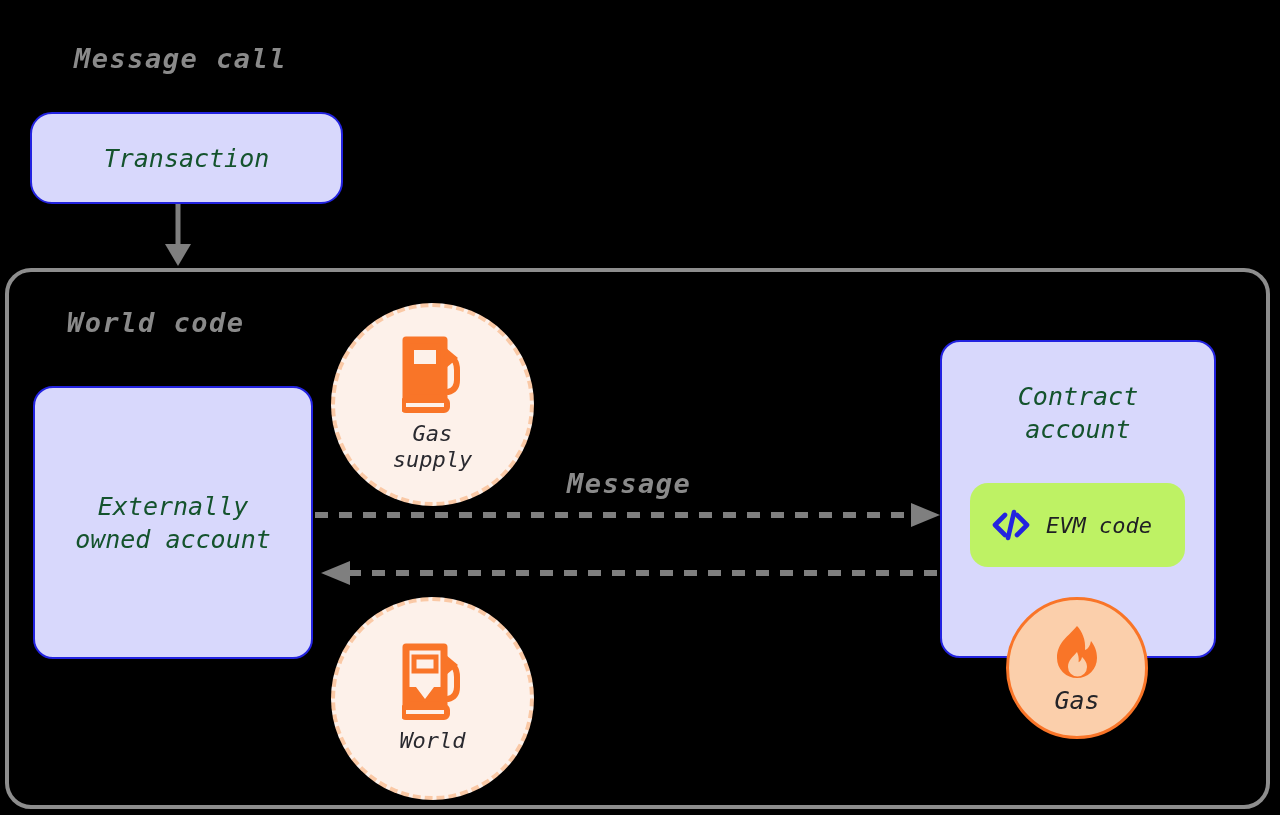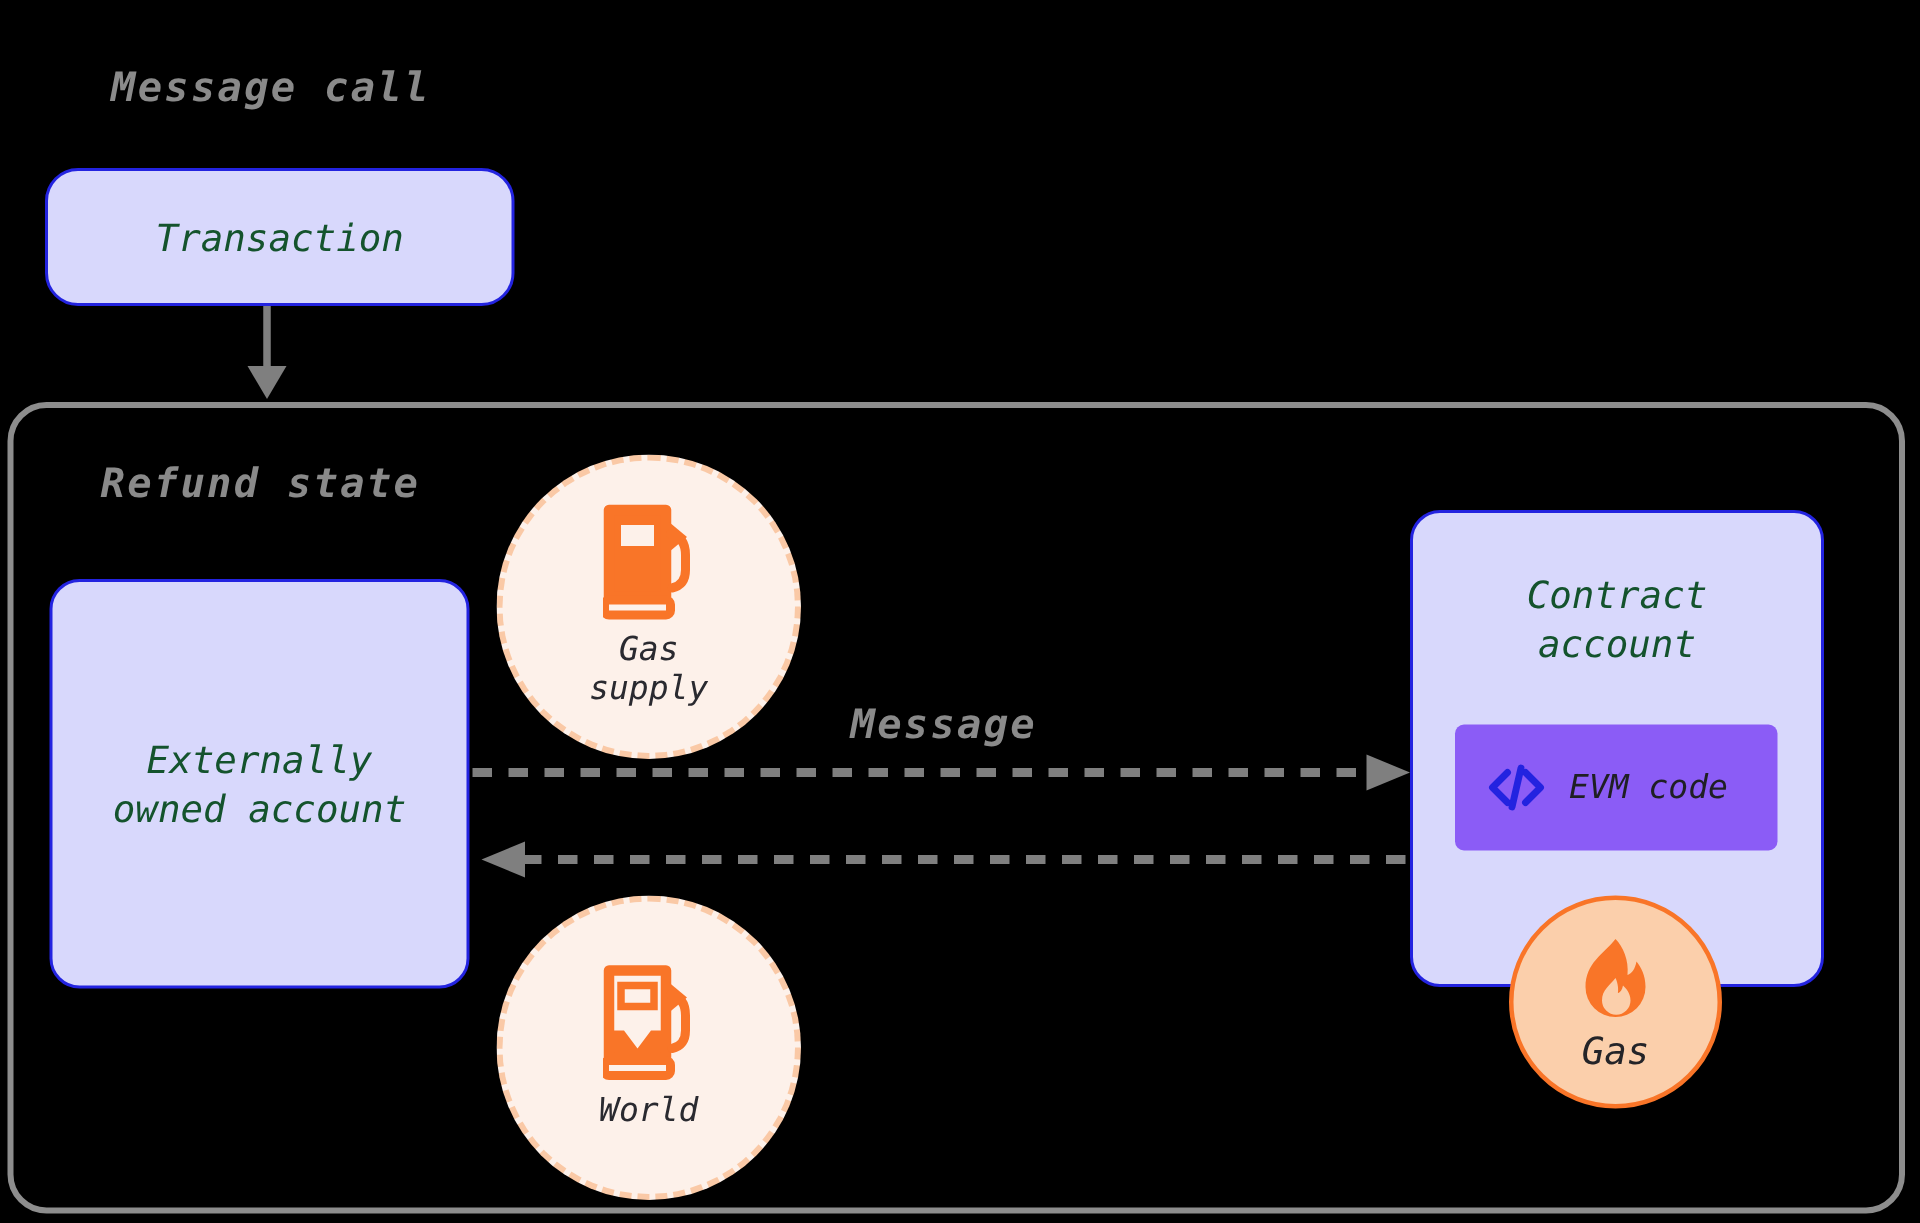--- a/index.html
+++ b/index.html
@@ -84,22 +84,22 @@
     border-radius: 20px;
     justify-content: flex-start;
     padding-top: 38px;
   }
 
   
   #evm-pill {
     position: absolute;
     left: 970px; top: 483px;
     width: 215px; height: 84px;
-    background: #8b5cf6;
-    border-radius: 6px;
+    background: #bef264;
+    border-radius: 18px;
     display: flex;
     align-items: center;
     justify-content: flex-start;
     padding-left: 22px;
     box-sizing: border-box;
   }
   #evm-pill .code-icon { width: 38px; height: 38px; flex: 0 0 auto; }
   #evm-pill .evm-text {
     font-family: "DejaVu Sans Mono", monospace;
     font-style: italic;
@@ -173,21 +173,21 @@
     <div class="purple-box-text">Transaction</div>
   </div>
 
   <svg class="connector-svg" style="left:160px; top:204px; width:56px; height:66px;" viewBox="0 0 56 66">
     <line x1="18" y1="0" x2="18" y2="42" stroke="#7f7f7f" stroke-width="5"></line>
     <polygon points="5,40 31,40 18,62" fill="#7f7f7f"></polygon>
   </svg>
 
   <div class="abs" id="world-state-box"></div>
 
-  <div class="abs section-label" id="world-state-label">Refund state</div>
+  <div class="abs section-label" id="world-state-label">World code</div>
 
   <div class="abs purple-box" id="eoa-box">
     <div class="purple-box-text">Externally
 owned account</div>
   </div>
 
   <svg class="connector-svg" style="left:313px; top:500px; width:635px; height:30px;" viewBox="0 0 635 30">
     <line x1="2" y1="15" x2="600" y2="15" stroke="#7f7f7f" stroke-width="6" stroke-dasharray="13,11"></line>
     <polygon points="598,3 598,27 627,15" fill="#7f7f7f"></polygon>
   </svg>

